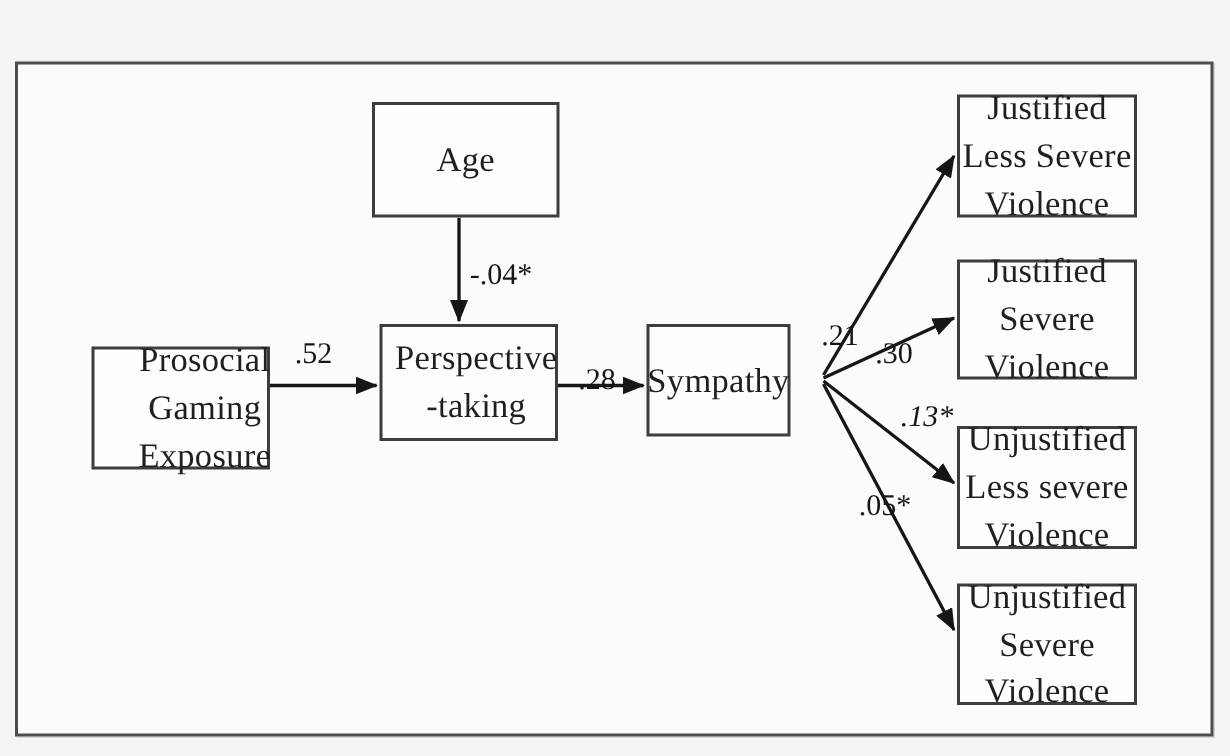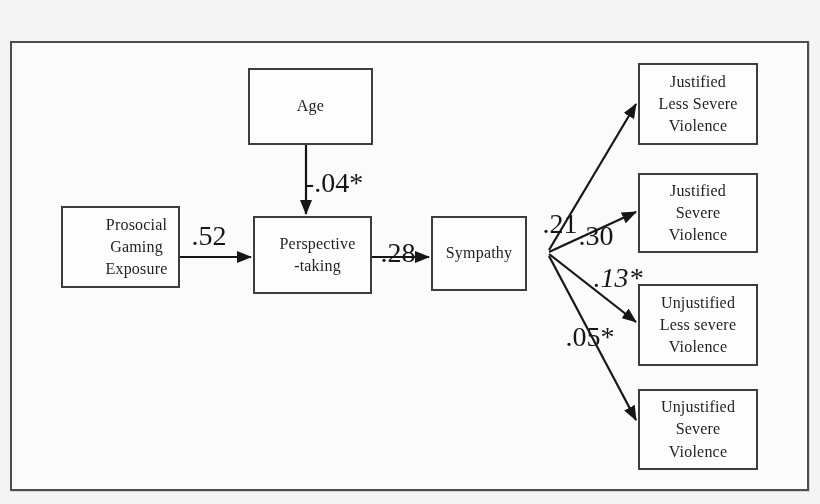--- a/index.html
+++ b/index.html
@@ -33,35 +33,35 @@
   .node{
     position:absolute;
     box-sizing:border-box;
     border:2px solid var(--box-border);
     background:var(--box-fill);
     display:flex;align-items:center;justify-content:center;
     text-align:center;
   }
   .node-label{
     white-space:pre-line;
-    font-size:16px;
+    font-size:23px;
     line-height:1.38;
     letter-spacing:0.2px;
   }
   .coef{
     position:absolute;
     transform:translate(-50%,-50%);
-    font-size:28px;
+    font-size:20px;
     line-height:1;
     white-space:nowrap;
     color:var(--line);
   }
   
   .n-age{left:248px;top:68px;width:125px;height:77px;justify-content:center;}
-  .n-prosocial{left:61px;top:206px;width:119px;height:82px;padding-left:32px;}
+  .n-prosocial{left:61px;top:231px;width:119px;height:82px;padding-left:32px;}
   .n-perspective{left:253px;top:216px;width:119px;height:78px;padding-left:10px;}
   .n-sympathy{left:431px;top:216px;width:96px;height:75px;}
   .n-jls{left:638px;top:63px;width:120px;height:82px;}
   .n-js{left:638px;top:173px;width:120px;height:80px;}
   .n-uls{left:638px;top:284px;width:120px;height:82px;}
   .n-us{left:638px;top:389px;width:120px;height:81px;}
   
   .c-52{left:209px;top:236px;}
   .c-04{left:334px;top:183px;}
   .c-28{left:398px;top:235px;margin-top:18px;}

